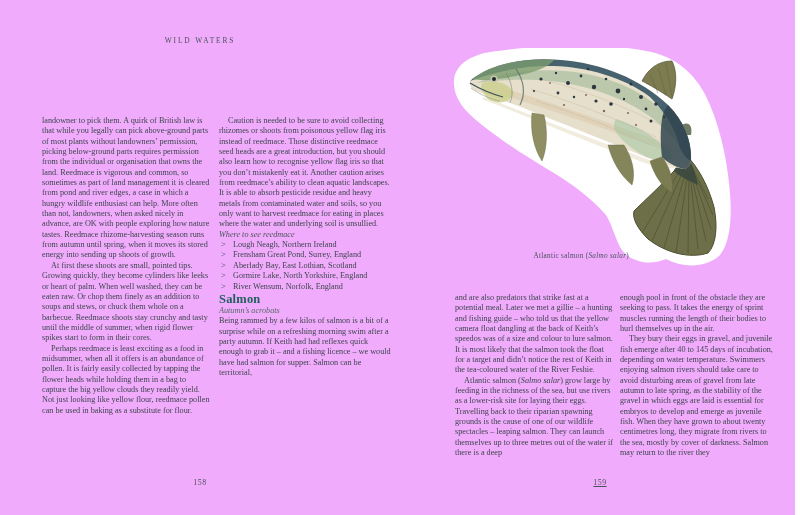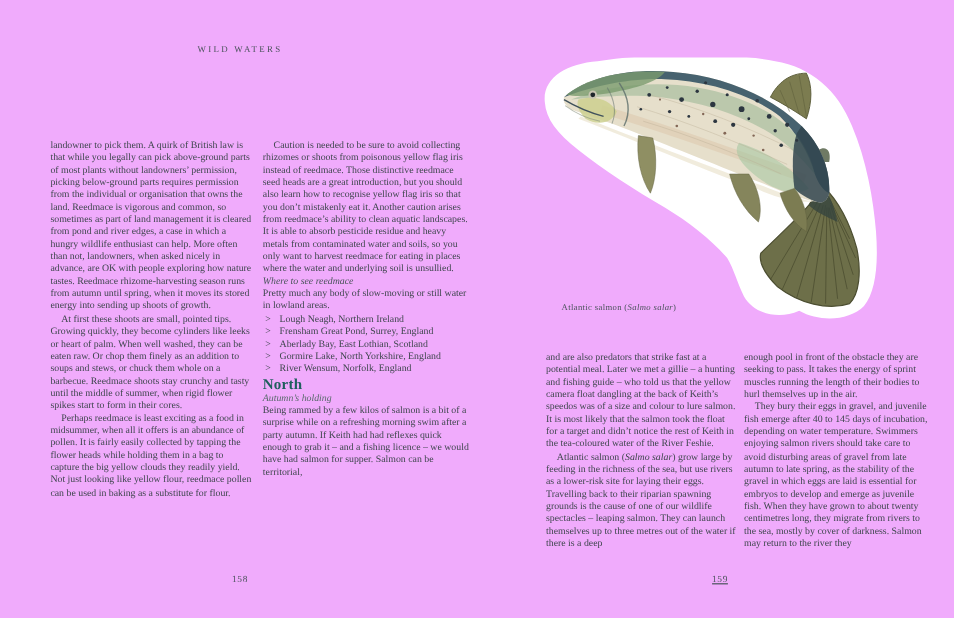--- a/index.html
+++ b/index.html
@@ -33,21 +33,21 @@
   .subhead{margin-top:9px;font-style:italic;color:#49545a;}
   .loclist{margin:0;}
   .loc{position:relative;padding-left:14px;}
   .loc .mk{position:absolute;left:2px;top:0;}
   .species-head{
     margin-top:12px;font-size:12.5px;line-height:14px;font-weight:bold;
     color:#1f5f5d;letter-spacing:.2px;
   }
   .species-sub{margin:1px 0 2px;font-style:italic;color:#586a6b;}
   .caption{
-    position:absolute;left:468px;top:252px;width:185px;text-align:left;
+    position:absolute;left:444px;top:252px;width:185px;text-align:right;
     font-size:7.2px;color:#4a535b;letter-spacing:.3px;
   }
   .caption .it{font-style:italic;}
   .fish-wrap{position:absolute;left:446px;top:48px;width:300px;height:222px;}
 </style>
 </head>
 <body>
 
 <div class="spread">
 
@@ -55,21 +55,20 @@
 
   <div class="col" id="lp-col1">
     <p>landowner to pick them. A quirk of British law is that while you legally can pick above-ground parts of most plants without landowners’ permission, picking below-ground parts requires permission from the individual or organisation that owns the land. Reedmace is vigorous and common, so sometimes as part of land management it is cleared from pond and river edges, a case in which a hungry wildlife enthusiast can help. More often than not, landowners, when asked nicely in advance, are OK with people exploring how nature tastes. Reedmace rhizome-harvesting season runs from autumn until spring, when it moves its stored energy into sending up shoots of growth.</p>
     <p class="indent">At first these shoots are small, pointed tips. Growing quickly, they become cylinders like leeks or heart of palm. When well washed, they can be eaten raw. Or chop them finely as an addition to soups and stews, or chuck them whole on a barbecue. Reedmace shoots stay crunchy and tasty until the middle of summer, when rigid flower spikes start to form in their cores.</p>
     <p class="indent">Perhaps reedmace is least exciting as a food in midsummer, when all it offers is an abundance of pollen. It is fairly easily collected by tapping the flower heads while holding them in a bag to capture the big yellow clouds they readily yield. Not just looking like yellow flour, reedmace pollen can be used in baking as a substitute for flour.</p>
   </div>
 
   <div class="col" id="lp-col2">
     <p class="indent">Caution is needed to be sure to avoid collecting rhizomes or shoots from poisonous yellow flag iris instead of reedmace. Those distinctive reedmace seed heads are a great introduction, but you should also learn how to recognise yellow flag iris so that you don’t mistakenly eat it. Another caution arises from reedmace’s ability to clean aquatic landscapes. It is able to absorb pesticide residue and heavy metals from contaminated water and soils, so you only want to harvest reedmace for eating in places where the water and underlying soil is unsullied.</p>
     <p class="subhead">Where to see reedmace</p>
-    <p>Pretty much any body of slow-moving or still water in lowland areas.</p>
     <div class="loclist">
       <div class="loc">
         <span class="mk">&gt;</span>
         <span>Lough Neagh, Northern Ireland</span>
       </div>
       <div class="loc">
         <span class="mk">&gt;</span>
         <span>Frensham Great Pond, Surrey, England</span>
       </div>
       <div class="loc">
@@ -78,22 +77,22 @@
       </div>
       <div class="loc">
         <span class="mk">&gt;</span>
         <span>Gormire Lake, North Yorkshire, England</span>
       </div>
       <div class="loc">
         <span class="mk">&gt;</span>
         <span>River Wensum, Norfolk, England</span>
       </div>
     </div>
-    <p class="species-head">North</p>
-    <p class="species-sub">Autumn’s holding</p>
+    <p class="species-head">Salmon</p>
+    <p class="species-sub">Autumn’s acrobats</p>
     <p>Being rammed by a few kilos of salmon is a bit of a surprise while on a refreshing morning swim after a party autumn. If Keith had had reflexes quick enough to grab it – and a fishing licence – we would have had salmon for supper. Salmon can be territorial,</p>
   </div>
 
   <div class="fish-wrap">
     <svg width="300" height="222" viewBox="0 0 300 220" xmlns="http://www.w3.org/2000/svg">
 
       <path d="M8,36 C6,16 26,4 52,2 C100,-5 160,-6 200,2 C230,7 252,26 264,56
                C276,84 282,118 284,144 C286,170 284,194 274,206
                C262,218 238,220 220,210 C202,218 182,212 174,198
                C168,186 166,176 160,166 C148,152 128,136 108,124

